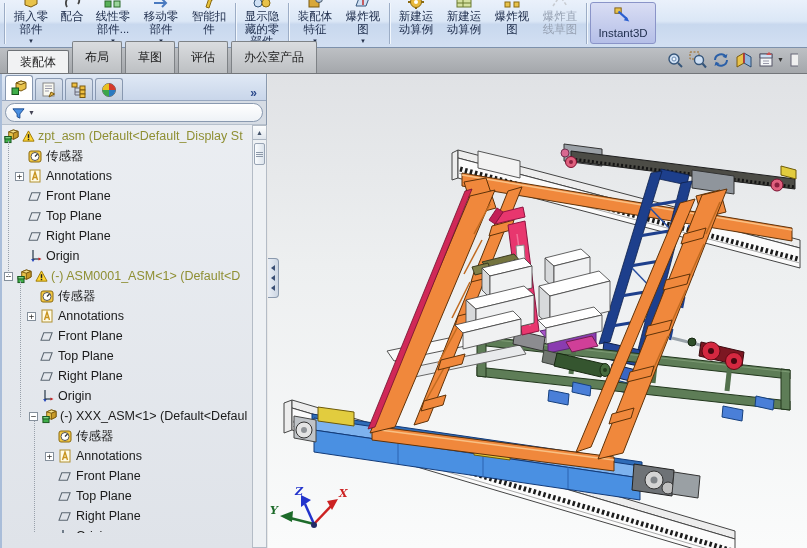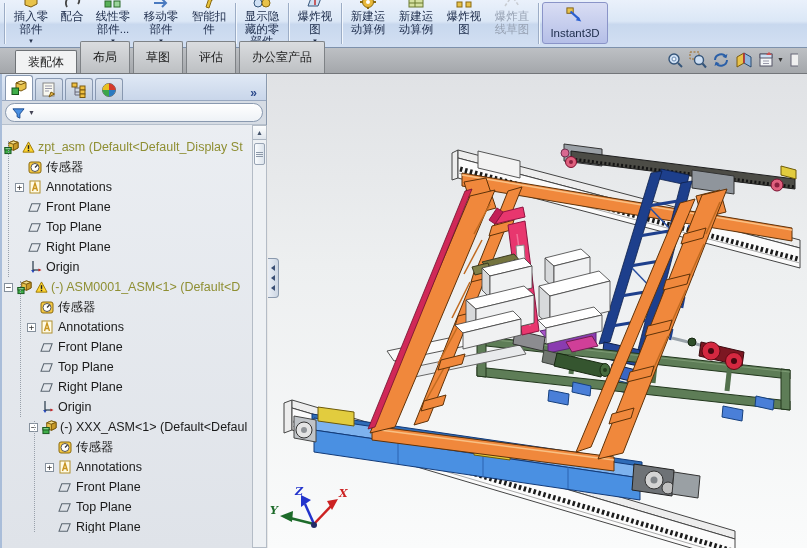--- a/index.html
+++ b/index.html
@@ -20,21 +20,21 @@
   .tb-btn.narrow { width:32px; }
   .tb-btn.inst { width:66px; justify-content:center;
     background:linear-gradient(#d9ddf4 0%,#c3cbec 60%,#b5bfe8 100%);
     border:1px solid #8a94c8; border-radius:3px; margin-top:2px; margin-bottom:3px; }
   .tb-btn.inst .tb-ico { height:20px; align-items:center; }
   .tb-sep { width:1px; margin:3px 2px; background:#9cadc6; box-shadow:1px 0 0 #f2f7fd; }
 
   
   .tabrow { position:absolute; left:0; top:48px; width:807px; height:26px;
     background:linear-gradient(#bdc0c4 0%,#a4a7ab 100%); border-bottom:1px solid #73767a;
-    display:flex; align-items:flex-start; padding:0 0 0 15px; }
+    display:flex; align-items:flex-start; padding:0 0 0 7px; }
   .rtab { height:32px; padding:0 12px; margin-right:3px; font-size:12px; color:#1c1c1c;
     background:linear-gradient(#dadcdf 0%,#bdc0c3 100%); border:1px solid #7e8286; border-bottom:none;
     border-radius:2px 2px 0 0; display:flex; align-items:center; cursor:default; }
   .rtab.active { background:#f1f2f3; height:23px; border-color:#6e7276; }
   .view-icons { margin-left:auto; display:flex; align-items:center; gap:5px; height:100%; padding-bottom:2px; overflow:hidden; }
   .vicon-wrap { display:flex; align-items:center; flex:none; }
   .vicon { width:18px; height:18px; display:block; }
   .vdd { font-size:7px; color:#333; margin-left:1px; }
 
   
@@ -47,21 +47,21 @@
     background:linear-gradient(#dde4ee,#c2cede); display:flex; align-items:center; justify-content:center; margin-right:2px; }
   .ptab.active { background:#ffffff; height:25px; }
   .poverflow { margin-left:auto; padding-right:9px; color:#2c4a8c; font-size:12px; font-weight:bold; }
   .filterbar { height:24px; display:flex; align-items:center; padding:0 3px;
     background:#d6dce4; border-bottom:1px solid #b6c0cc; }
   .filterpill { flex:1; height:19px; background:linear-gradient(#ffffff,#eef2f6);
     border:1px solid #8a9ab0; border-radius:10px; display:flex; align-items:center; padding-left:6px; gap:3px; }
   .fdd { font-size:7px; color:#445; }
 
   
-  .tree { position:relative; height:408px; width:251px; overflow:hidden; padding-top:12px;
+  .tree { position:relative; height:408px; width:251px; overflow:hidden; padding-top:1px;
     font-size:12.5px; color:#1a1a1a; }
   .trow { height:20px; display:flex; align-items:center; white-space:nowrap; overflow:hidden; }
   .exp { width:9px; height:9px; flex:none; border:1px solid #85909c; background:#fff;
     font-size:9px; line-height:7px; text-align:center; color:#333; margin-right:4px;
     font-family:"DejaVu Sans Mono",monospace; }
   .exp.empty { visibility:hidden; }
   .ticon { width:16px; height:16px; flex:none; margin-right:2px; display:flex; align-items:center; }
   .ticon.w { width:14px; }
   .tlabel { overflow:hidden; }
   .trow.olive .tlabel { color:var(--olive-text,#8f8f33); }
@@ -177,20 +177,30 @@
           <circle cx="13" cy="10" r="4" fill="#e8c24a" stroke="#8a6a10"></circle>
           <path d="M9 10h0" stroke="#333"></path>
         </svg>
       </span>
       <span class="lbl">显示隐藏的零部件</span>
 
     </div>
 
     <div class="tb-sep"></div>
 
+    <div class="tb-btn">
+      <span class="tb-ico">
+        <svg viewBox="0 0 18 16" width="18" height="16">
+          <rect x="3" y="6" width="10" height="8" fill="#d8a83a" stroke="#7a5a10"></rect>
+          <circle cx="13" cy="6" r="3.5" fill="#b8c8dc" stroke="#456"></circle>
+        </svg>
+      </span>
+      <span class="lbl">装配体特征</span>
+      <span class="dd">▼</span>
+    </div>
 
     <div class="tb-btn">
       <span class="tb-ico">
         <svg viewBox="0 0 18 16" width="18" height="16">
           <path d="M5 5h10l-3 8H2z" fill="#cfe0f4" stroke="#35557a"></path>
           <path d="M9 2v10" stroke="#c03030" stroke-width="1.5"></path>
         </svg>
       </span>
       <span class="lbl">爆炸视图</span>
       <span class="dd">▼</span>

